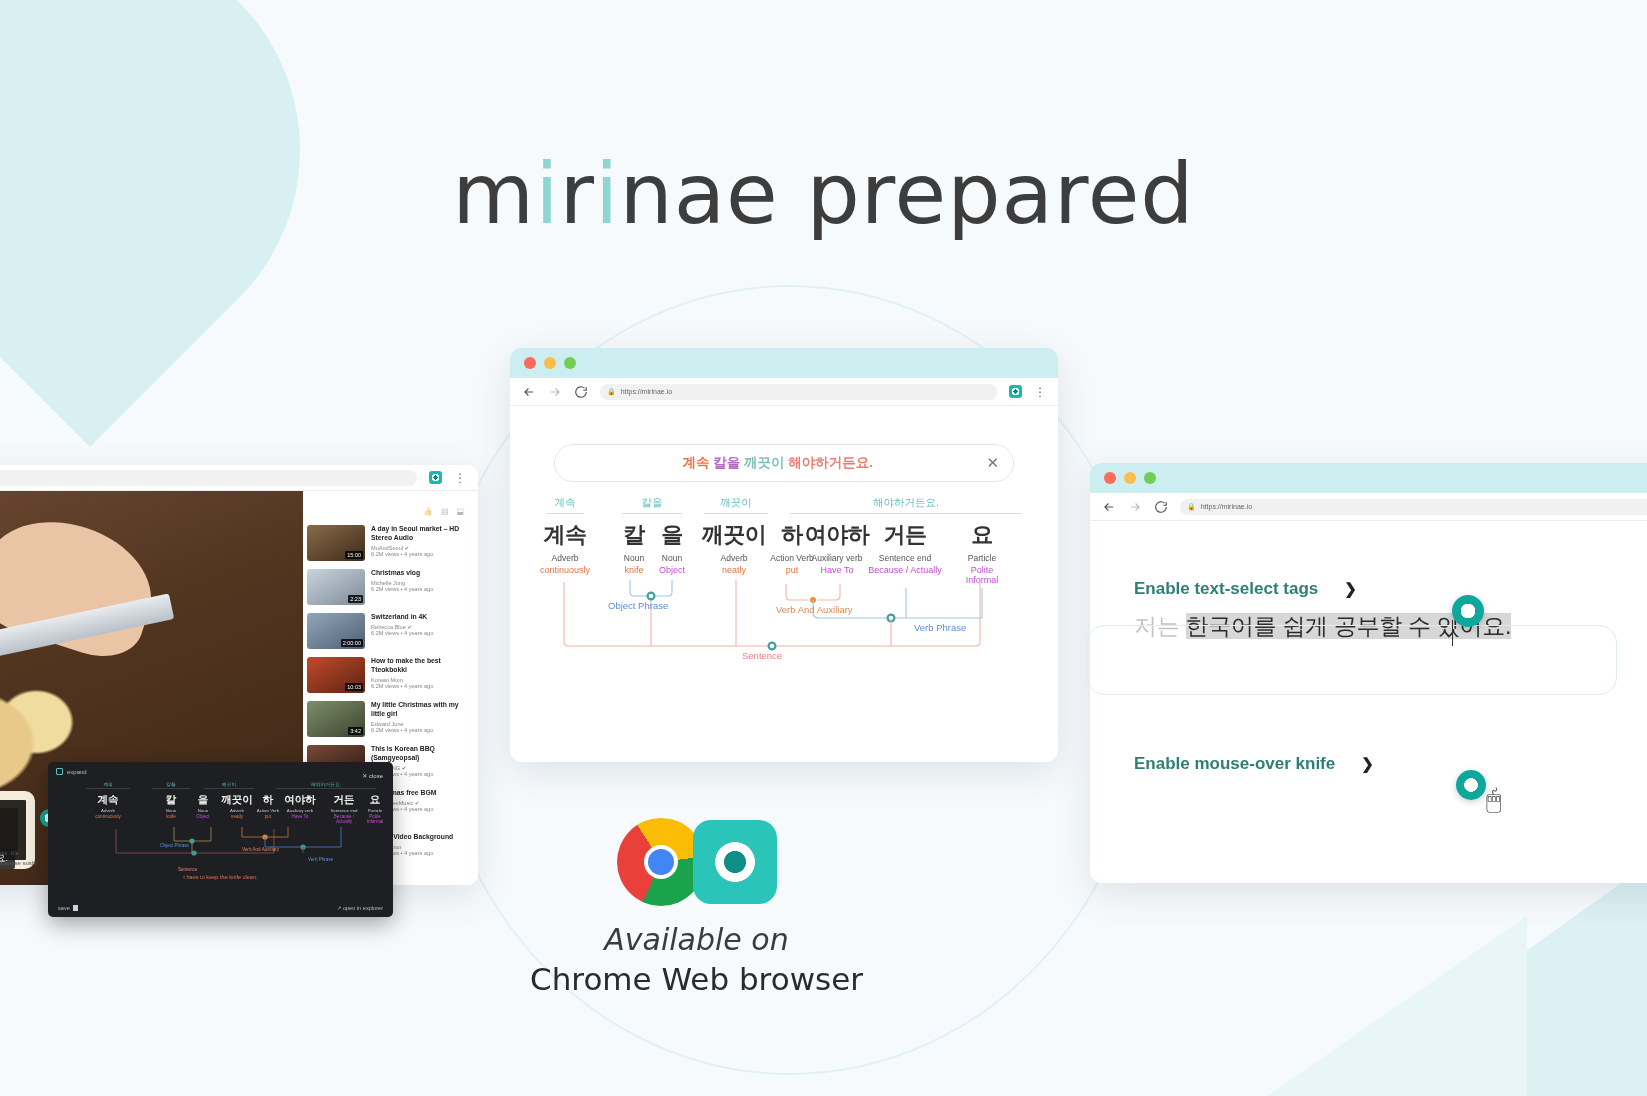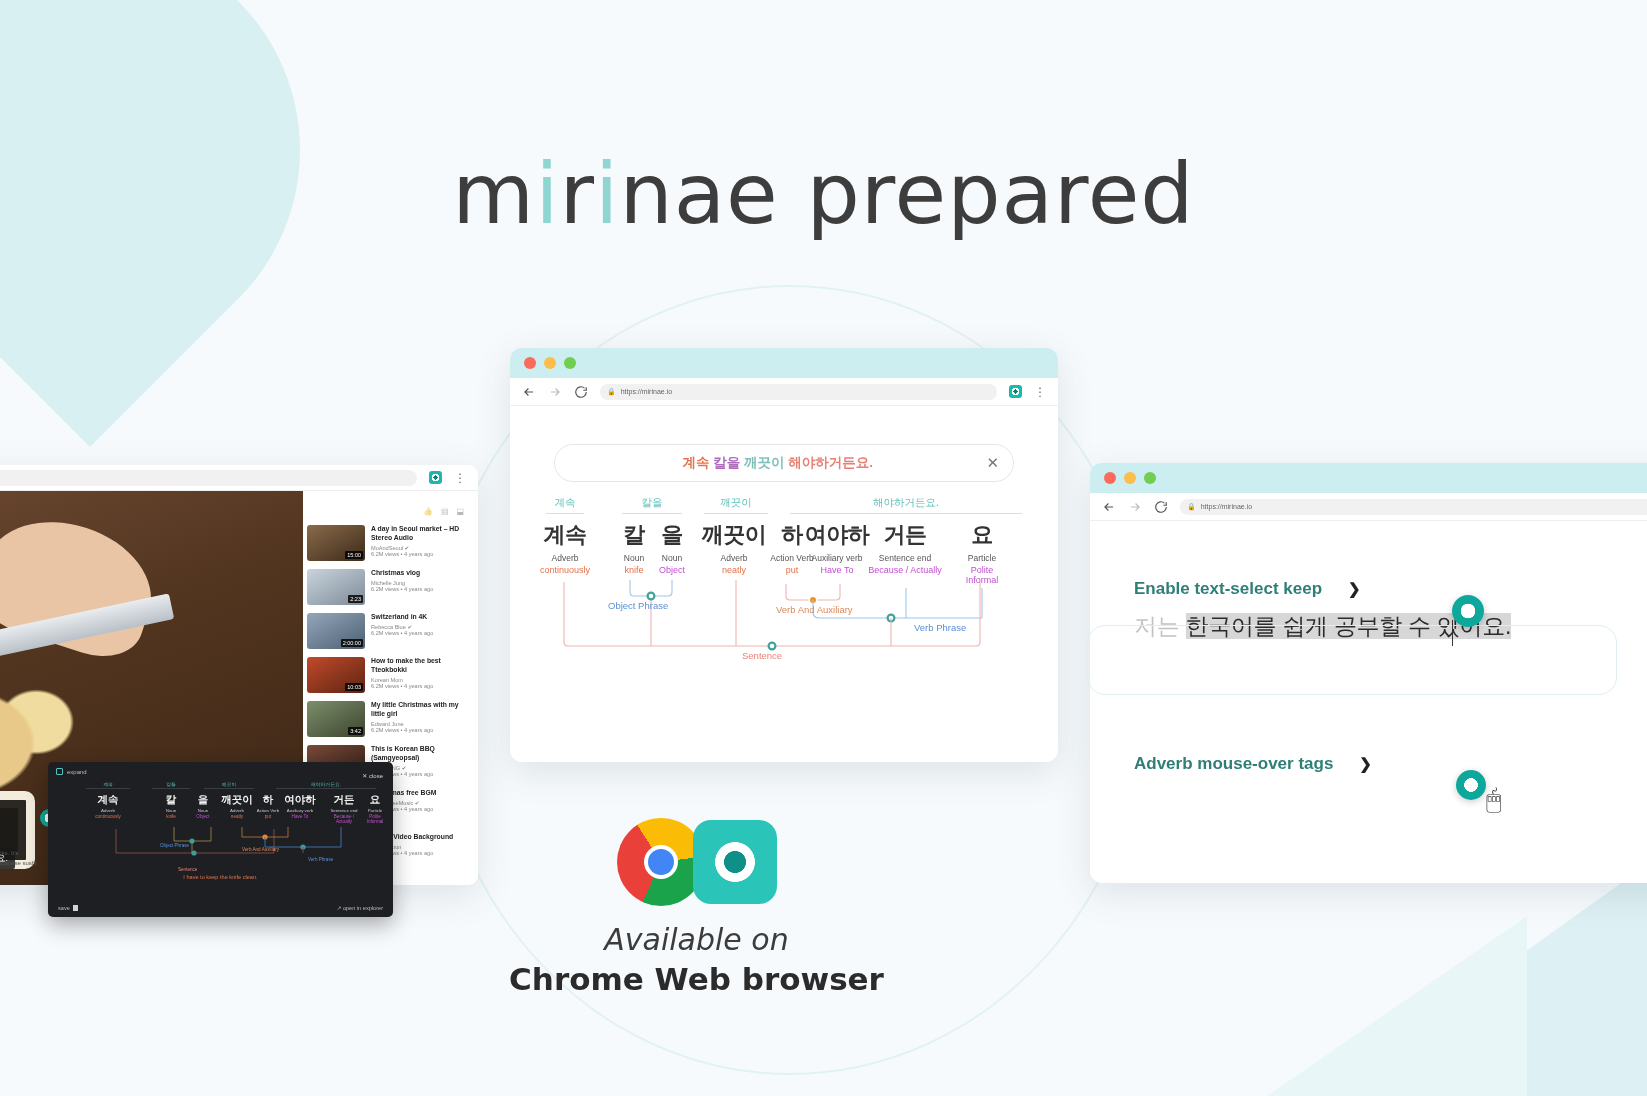--- a/index.html
+++ b/index.html
@@ -192,21 +192,21 @@
   }
   .chrome::before { content: ""; position: absolute; inset: 27px; border-radius: 50%;
                     background: #fff; }
   .chrome::after { content: ""; position: absolute; inset: 31px; border-radius: 50%;
                    background: #4285f4; }
   .mi-logo { width: 84px; height: 84px; border-radius: 18px; margin-left: -12px;
     background: radial-gradient(circle at 50% 50%, #0e8f87 0 18%, #ffffff 19% 33%, #2bc4b8 34% 100%);
     position: relative; z-index: 2; }
   .avail { font-size: 30px; font-style: italic; color: #3c3c3c; margin-top: 16px;
            font-family: "DejaVu Sans", sans-serif; }
-  .chrome-txt { font-size: 31px; font-weight: bold; color: #2b2b2b; margin-top: 4px;
+  .chrome-txt { font-size: 31px; font-weight: normal; color: #2b2b2b; margin-top: 4px;
                 font-family: "DejaVu Sans", sans-serif; }
 </style>
 </head>
 <body>
 
 <div class="bg-blob-tl"></div>
 <div class="bg-ring"></div>
 <div class="bg-tri"></div>
 <div class="bg-tri2"></div>
 
@@ -540,28 +540,28 @@
         <path d="M21 12a9 9 0 11-3-6.7M21 4v5h-5"></path>
       </svg>
     <div class="url-pill">
       <span class="lock">🔒</span>
       <span>https://mirinae.io</span>
     </div>
   </div>
   <div class="rw-body">
     <div class="rw-row">
       <div class="rw-head">
-        <span>Enable text-select keep</span>
+        <span>Enable text-select tags</span>
         <span class="rw-chev">❯</span>
       </div>
       <div class="rw-sent"><span class="rw-dim">저는 </span><span class="rw-sel">한국어를 쉽게 공부할 수 있어요.</span></div>
     </div>
     <div class="rw-row" style="margin-top:112px;">
       <div class="rw-head">
-        <span>Adverb mouse-over tags</span>
+        <span>Enable mouse-over knife</span>
         <span class="rw-chev">❯</span>
       </div>
     </div>
   </div>
 </div>
 <div class="rw-card"></div>
 <div class="mi-badge" style="left:1452px;top:595px;"></div>
 <div class="mi-badge" style="left:1456px;top:770px;width:30px;height:30px;"></div>
 <div class="caret"></div>
 <div class="cursor-ico">🖱</div>

